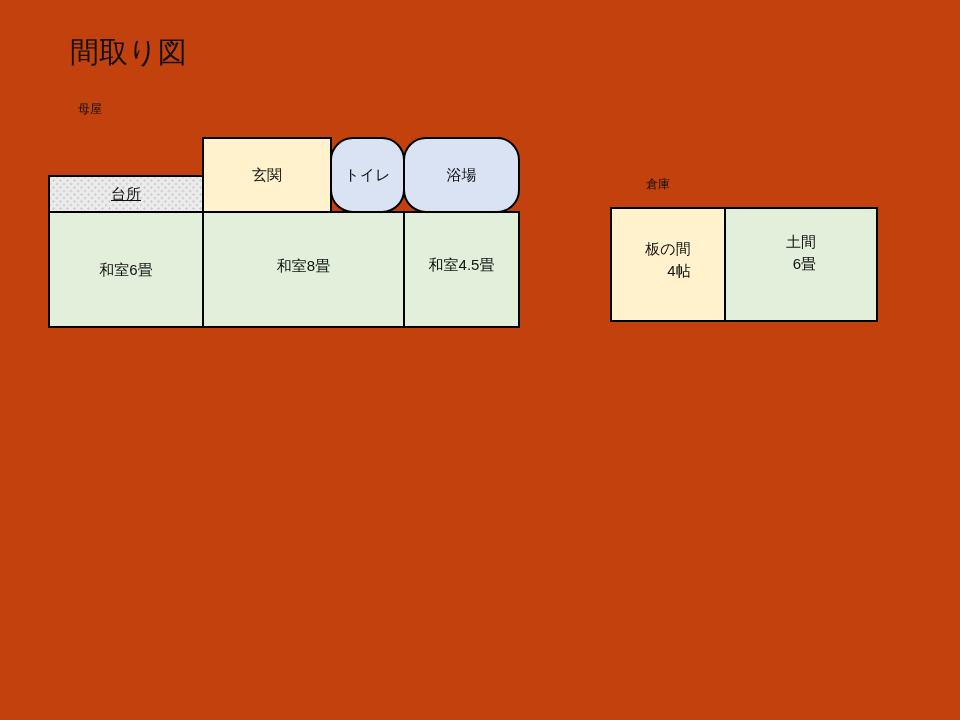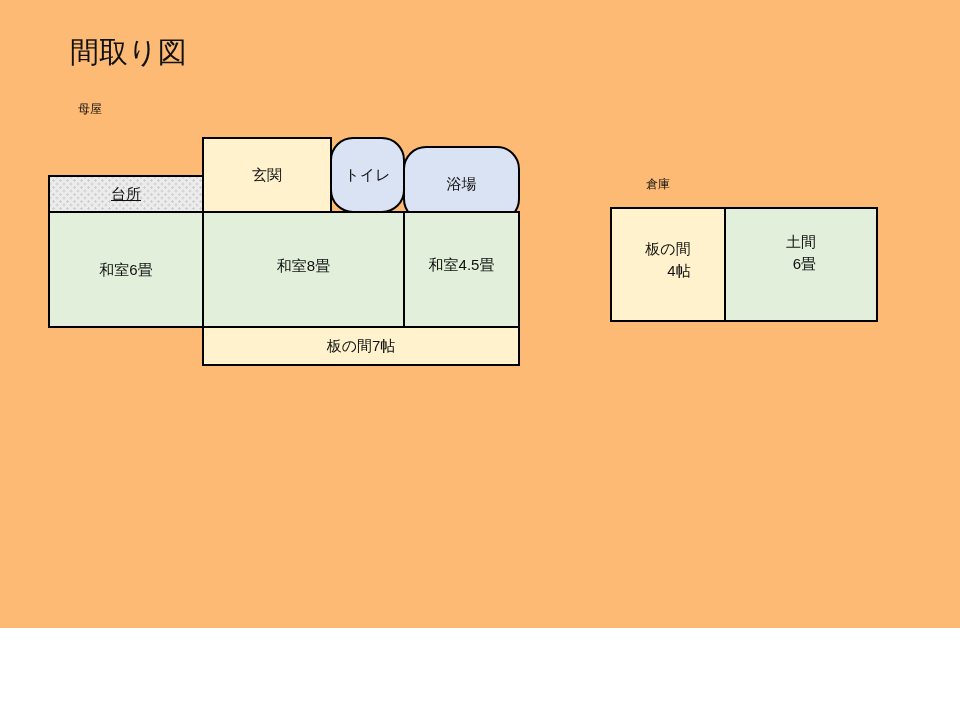--- a/index.html
+++ b/index.html
@@ -4,22 +4,22 @@
 <style>
   html, body {
     margin: 0;
     padding: 0;
     background: #ffffff;
     font-family: "Liberation Sans", "DejaVu Sans", sans-serif;
   }
   .canvas {
     position: relative;
     width: 960px;
-    height: 628px;
-    background: #fdba74;
+    height: 720px;
+    background: #c2410c;
     overflow: hidden;
   }
   .title {
     position: absolute;
     left: 70px;
     top: 33px;
     margin: 0;
     font-size: 29px;
     font-weight: 500;
     color: #111111;
@@ -53,21 +53,21 @@
     background-image:
       radial-gradient(#cfcfcf 1px, transparent 1.2px),
       radial-gradient(#cfcfcf 1px, transparent 1.2px);
     background-size: 7px 7px;
     background-position: 0 0, 3.5px 3.5px;
   }
 
   
   .r-genkan     { left: 202px; top: 137px; width: 130px; height: 76px; }
   .r-toilet     { left: 330px; top: 137px; width: 75px;  height: 76px; }
-  .r-bath       { left: 403px; top: 146px; width: 117px; height: 76px; }
+  .r-bath       { left: 403px; top: 137px; width: 117px; height: 76px; }
   .r-kitchen    { left: 48px;  top: 175px; width: 156px; height: 38px; text-decoration: underline; }
   .r-washitsu6  { left: 48px;  top: 211px; width: 156px; height: 117px; }
   .r-washitsu8  { left: 202px; top: 211px; width: 203px; height: 117px; padding-bottom: 8px; }
   .r-washitsu45 { left: 403px; top: 211px; width: 117px; height: 117px; padding-bottom: 10px; }
   .r-itanoma7   { left: 202px; top: 326px; width: 318px; height: 40px; }
 
   
   .r-itanoma4   { left: 610px; top: 207px; width: 116px; height: 115px; padding-bottom: 10px; }
   .r-doma6      { left: 724px; top: 207px; width: 154px; height: 115px; padding-bottom: 23px; }
 </style>
@@ -80,21 +80,20 @@
 
   <div class="section-label label-main-house">母屋</div>
 
   <div class="room fill-cream r-genkan">玄関</div>
   <div class="room fill-blue r-toilet">トイレ</div>
   <div class="room fill-blue r-bath">浴場</div>
   <div class="room fill-gray r-kitchen">台所</div>
   <div class="room fill-green r-washitsu6">和室6畳</div>
   <div class="room fill-green r-washitsu8">和室8畳</div>
   <div class="room fill-green r-washitsu45">和室4.5畳</div>
-  <div class="room fill-cream r-itanoma7">板の間7帖</div>
 
   <div class="section-label label-warehouse">倉庫</div>
 
   <div class="room fill-cream r-itanoma4">板の間
 4帖</div>
   <div class="room fill-green r-doma6">土間
 6畳</div>
 
 </div>
 

